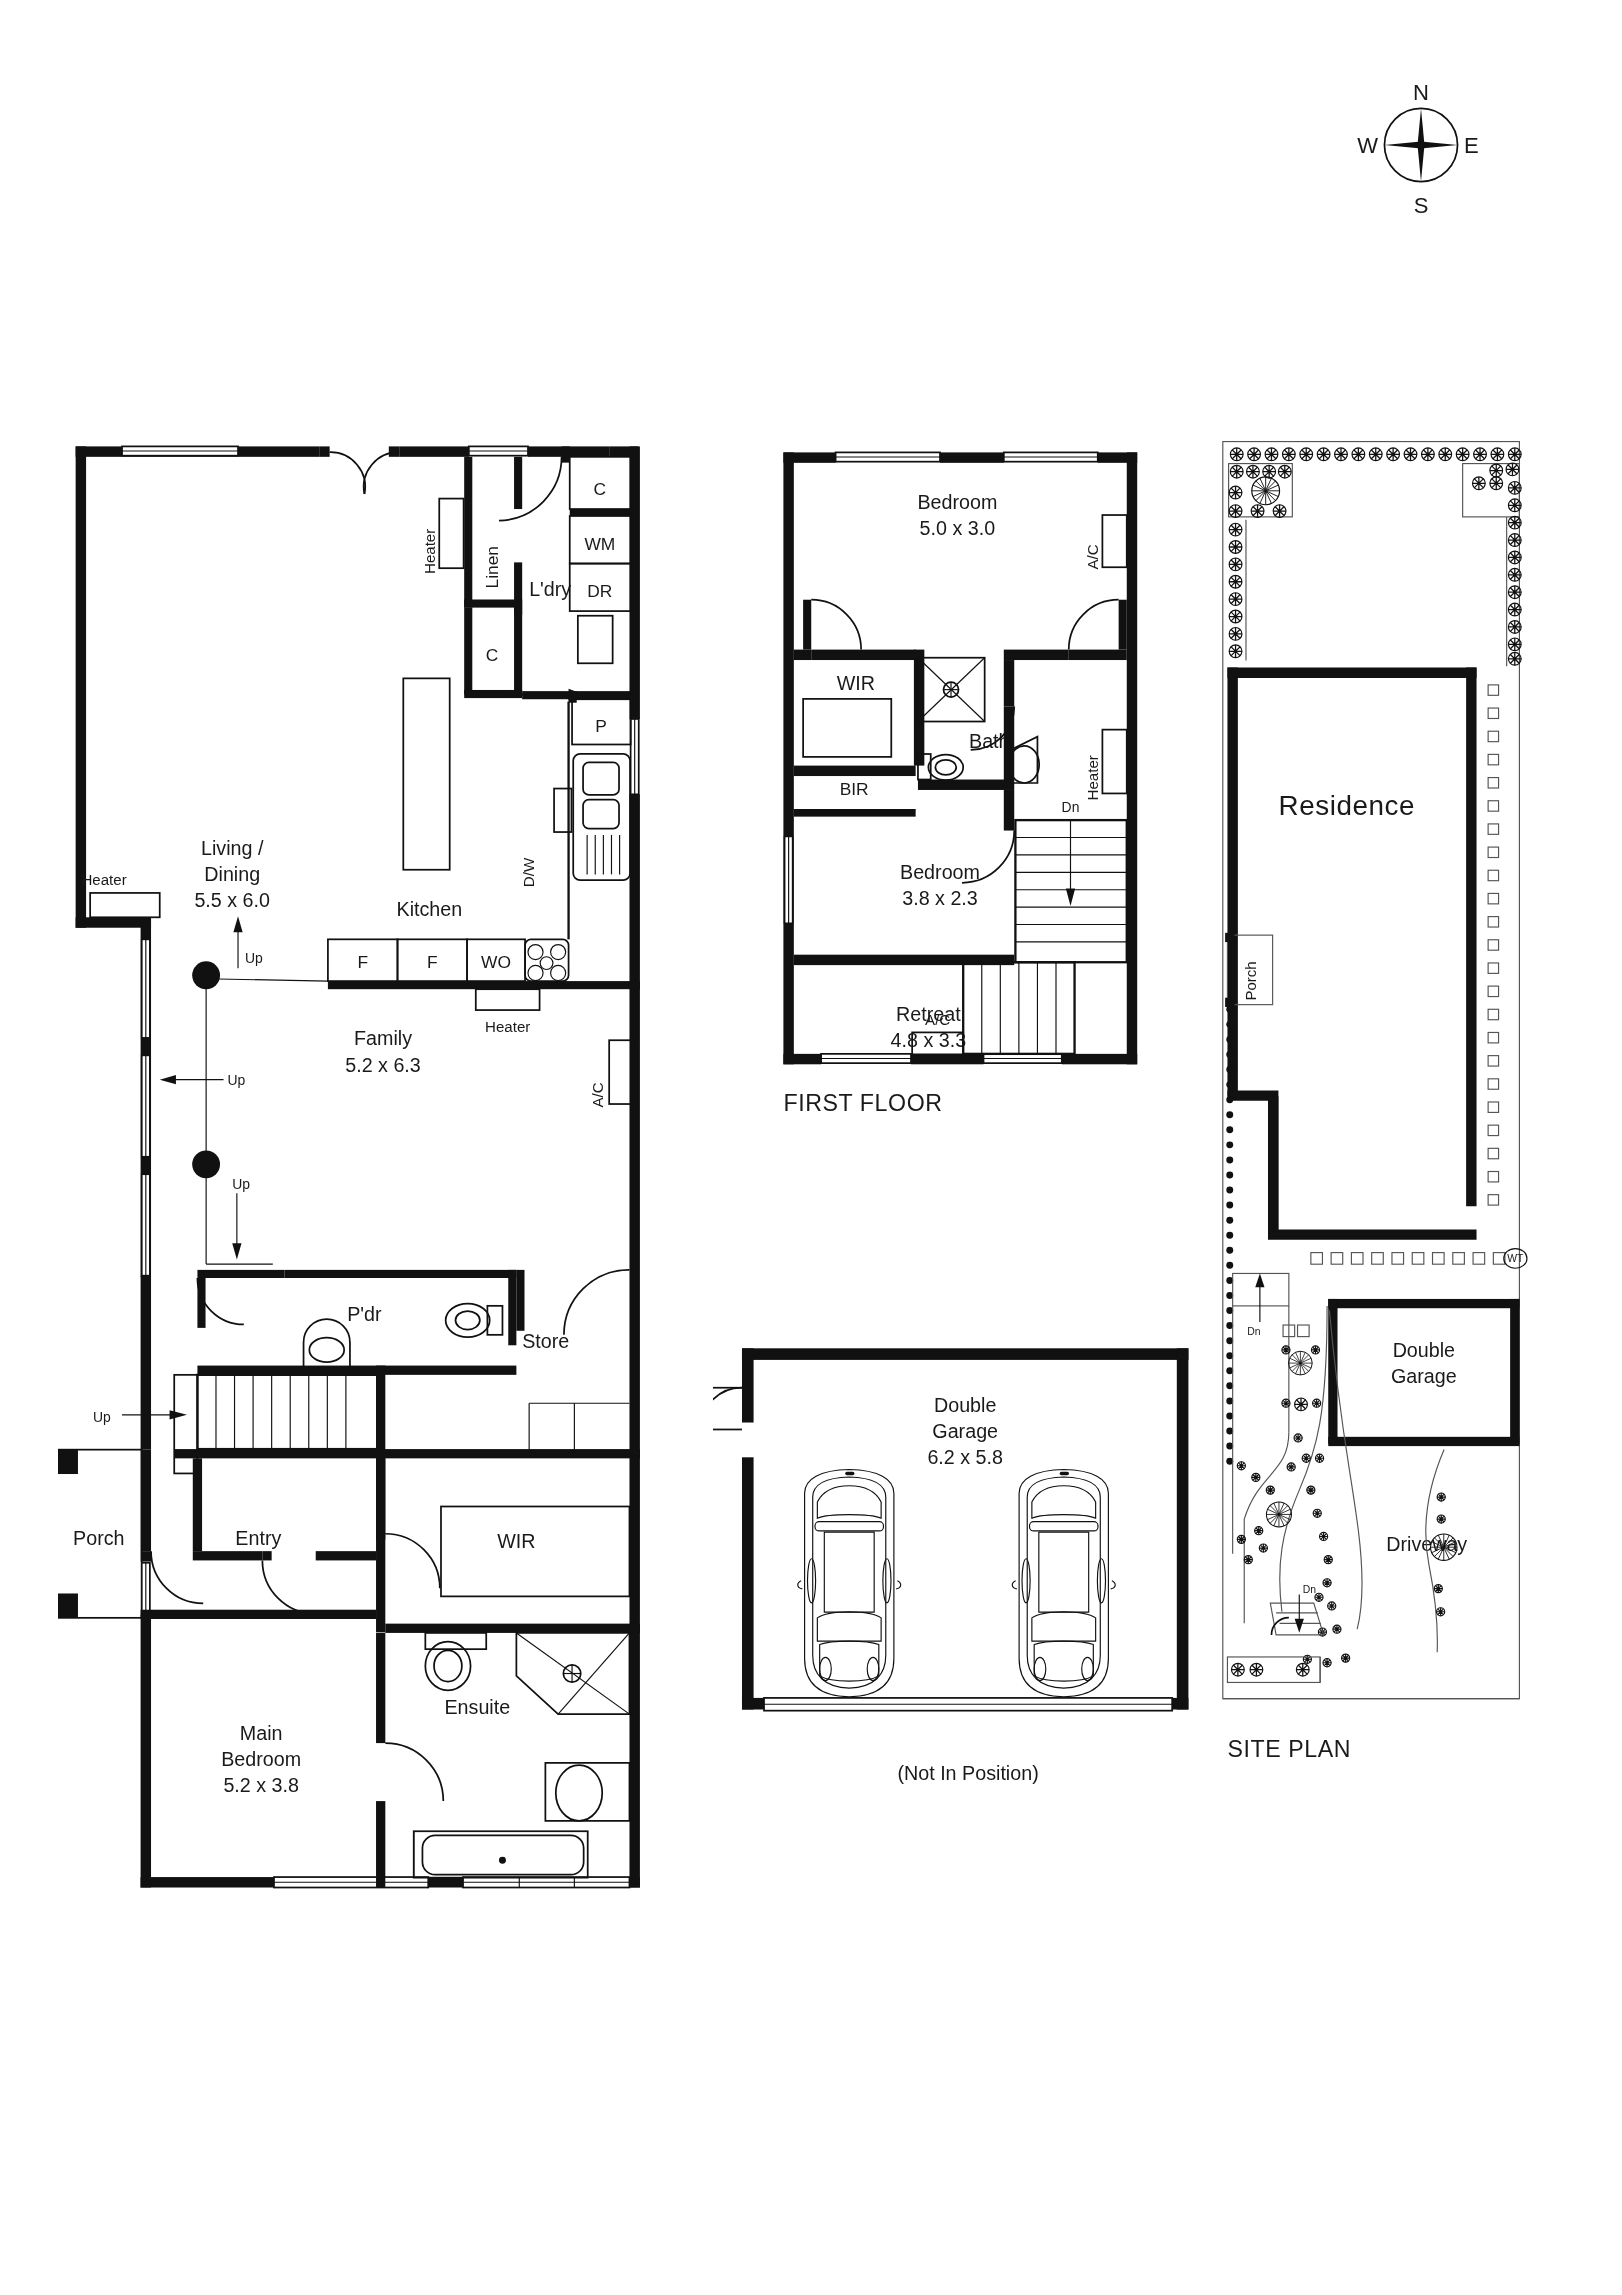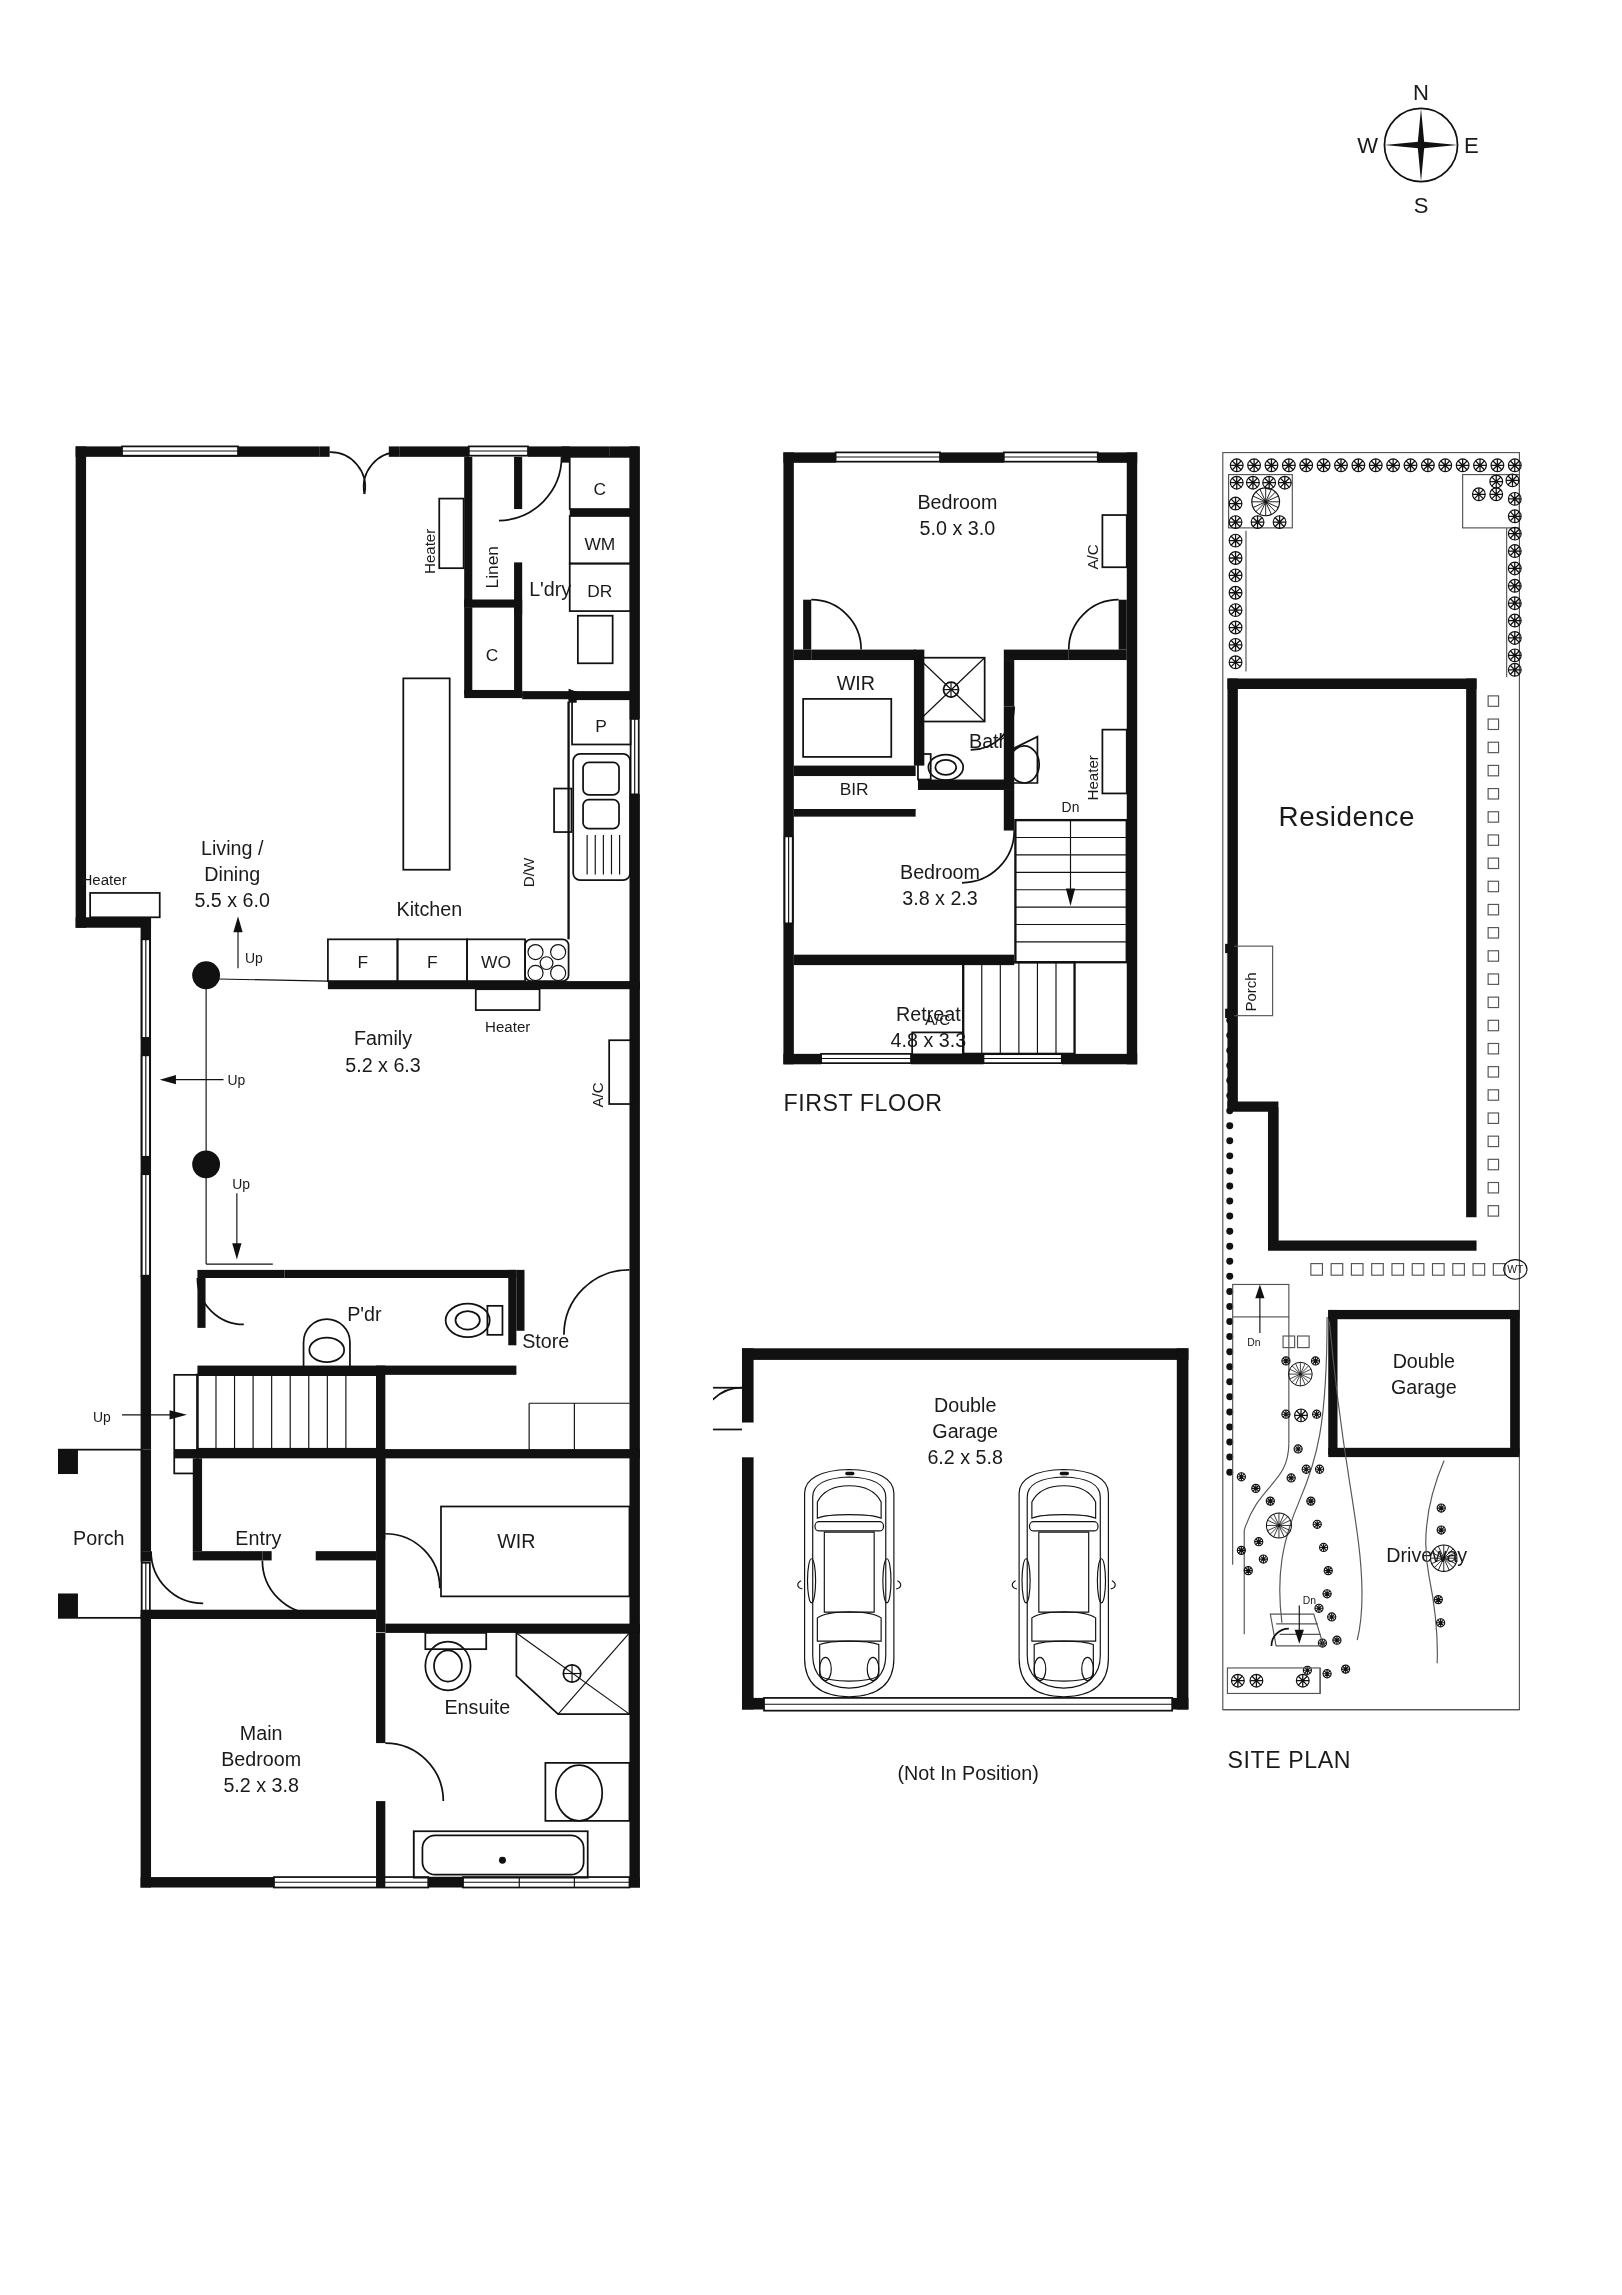--- a/index.html
+++ b/index.html
@@ -490,21 +490,21 @@
     <ellipse class="hair" cx="150" cy="196" rx="7" ry="38"></ellipse>
     <path class="hair" d="M2 196 C-6 200 -6 208 4 210"></path>
     <path class="hair" d="M168 196 C176 200 176 208 166 210"></path>
     <rect class="dot" x="78" y="8" width="16" height="6" rx="3"></rect>
   </g>
 
   <text class="rm ctr" x="440" y="790">(Not In Position)</text>
 </svg>
 </div>
 
-<div class="plan" style="left:1195px;top:440px;">
+<div class="plan" style="left:1195px;top:429px;">
 <svg width="336" height="1485" viewBox="0 0 580 2560">
   <defs>
     <g id="sh">
           <circle r="11" fill="none" stroke="#111" stroke-width="2"></circle>
       <path d="M-11 0 H11 M0 -11 V11 M-8 -8 L8 8 M-8 8 L8 -8" stroke="#111" stroke-width="2.2"></path>
         </g>
     <g id="shS">
           <circle r="7" fill="none" stroke="#111" stroke-width="2"></circle>
       <path d="M-7 0 H7 M0 -7 V7 M-5 -5 L5 5 M-5 5 L5 -5" stroke="#111" stroke-width="2"></path>
         </g>

